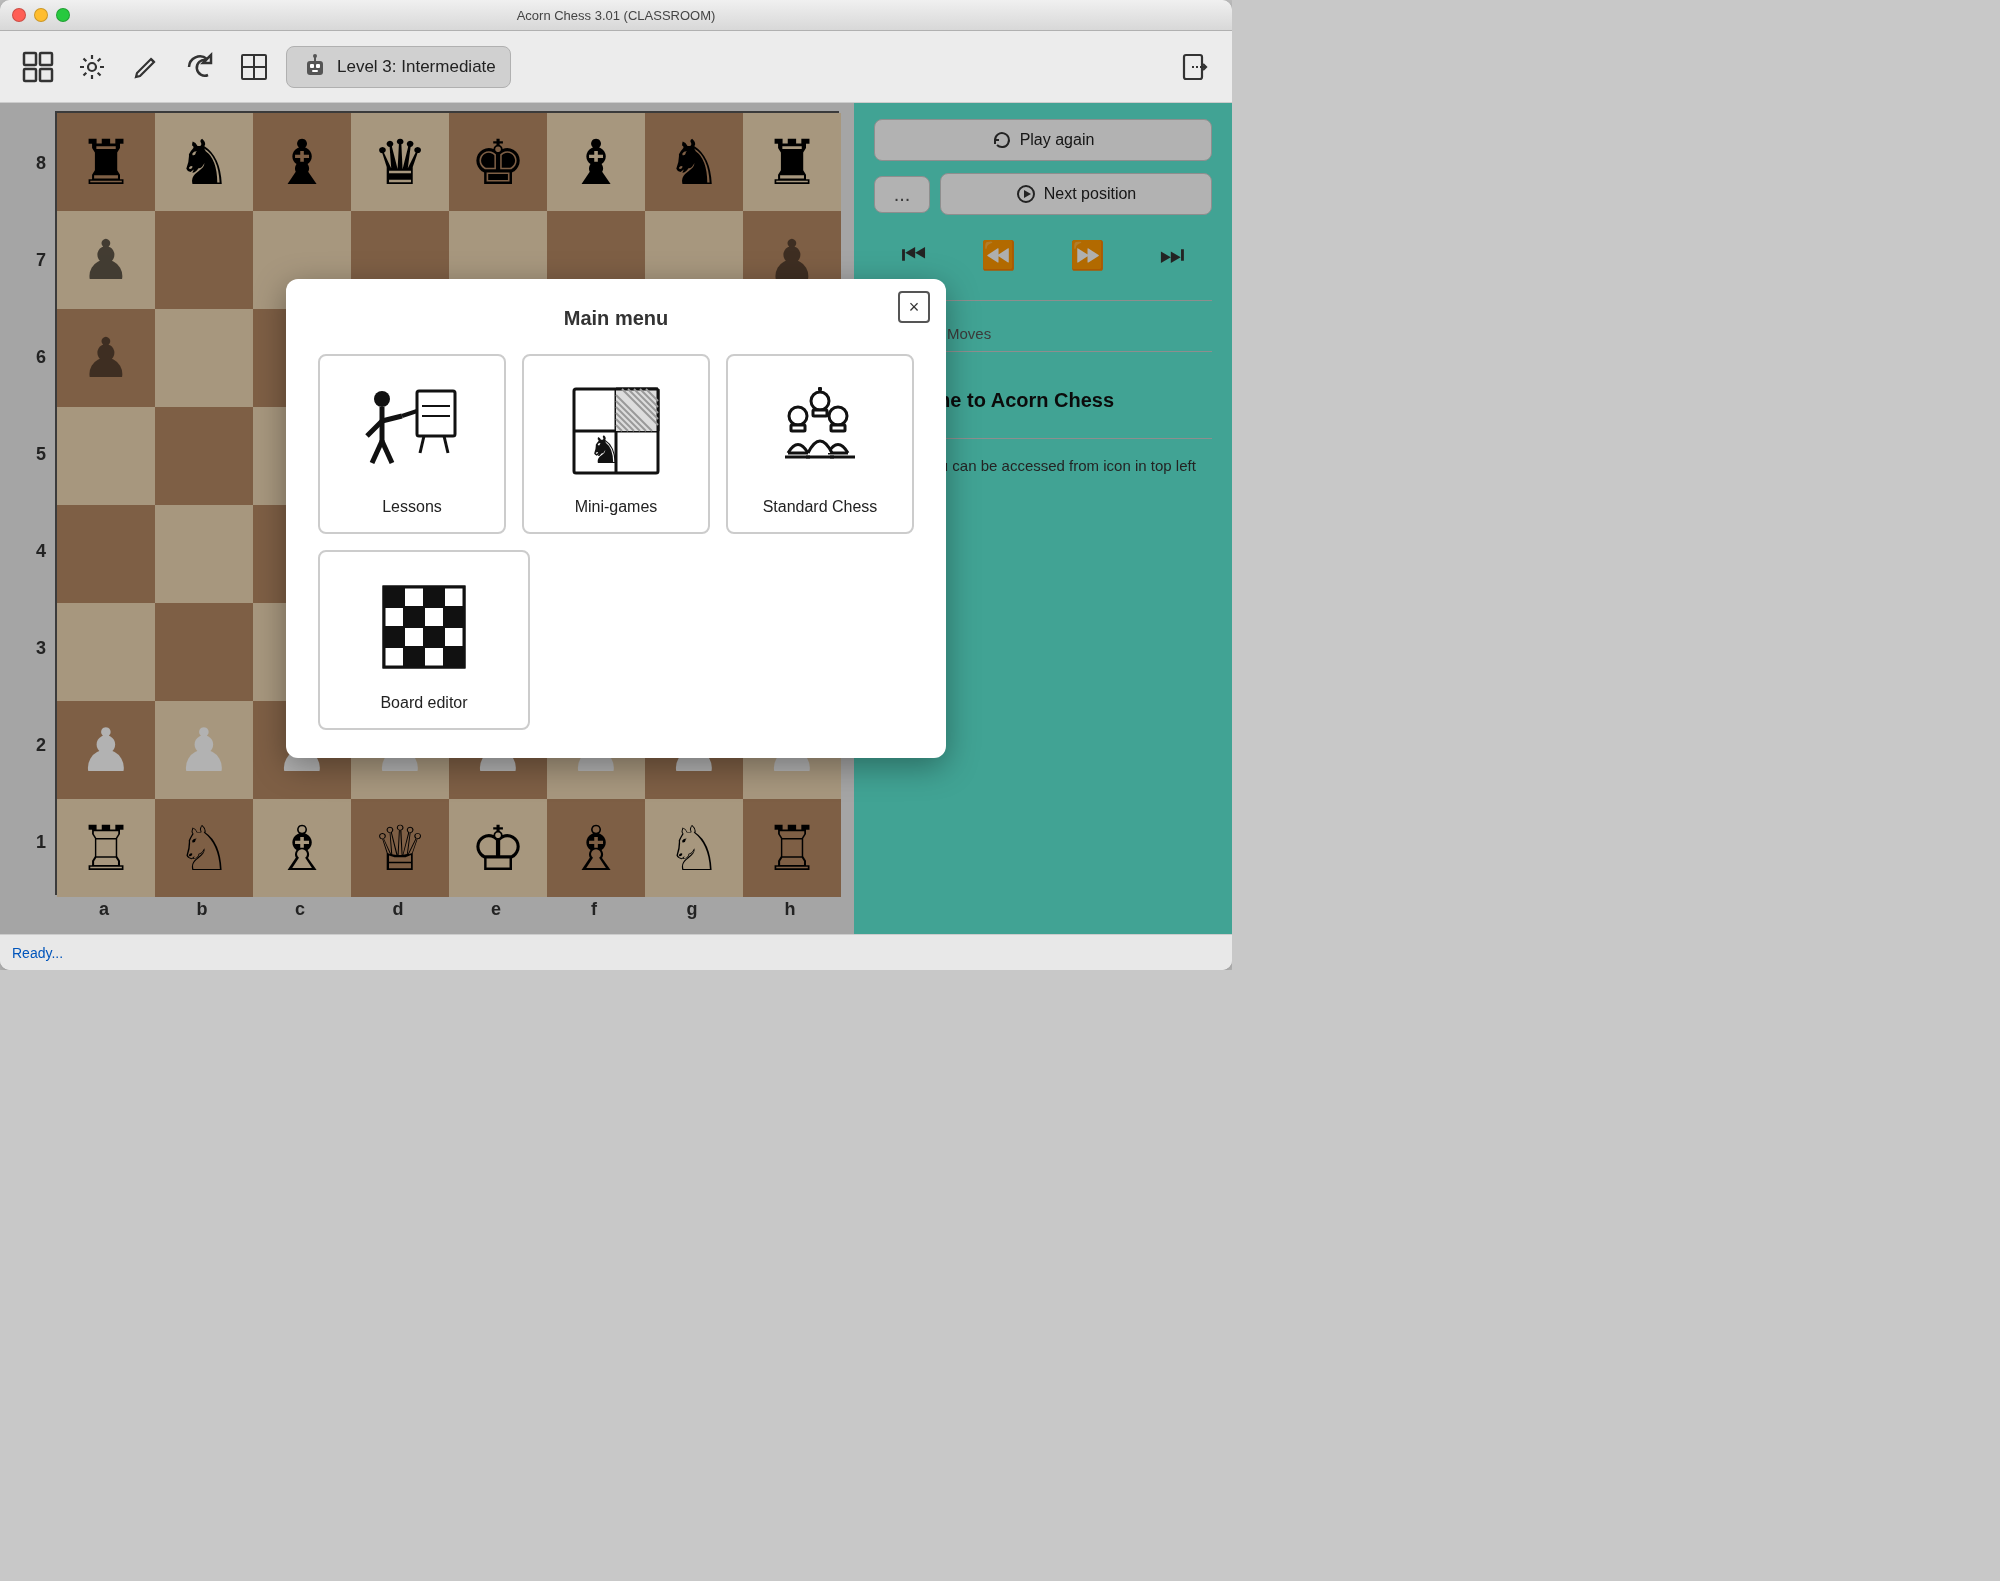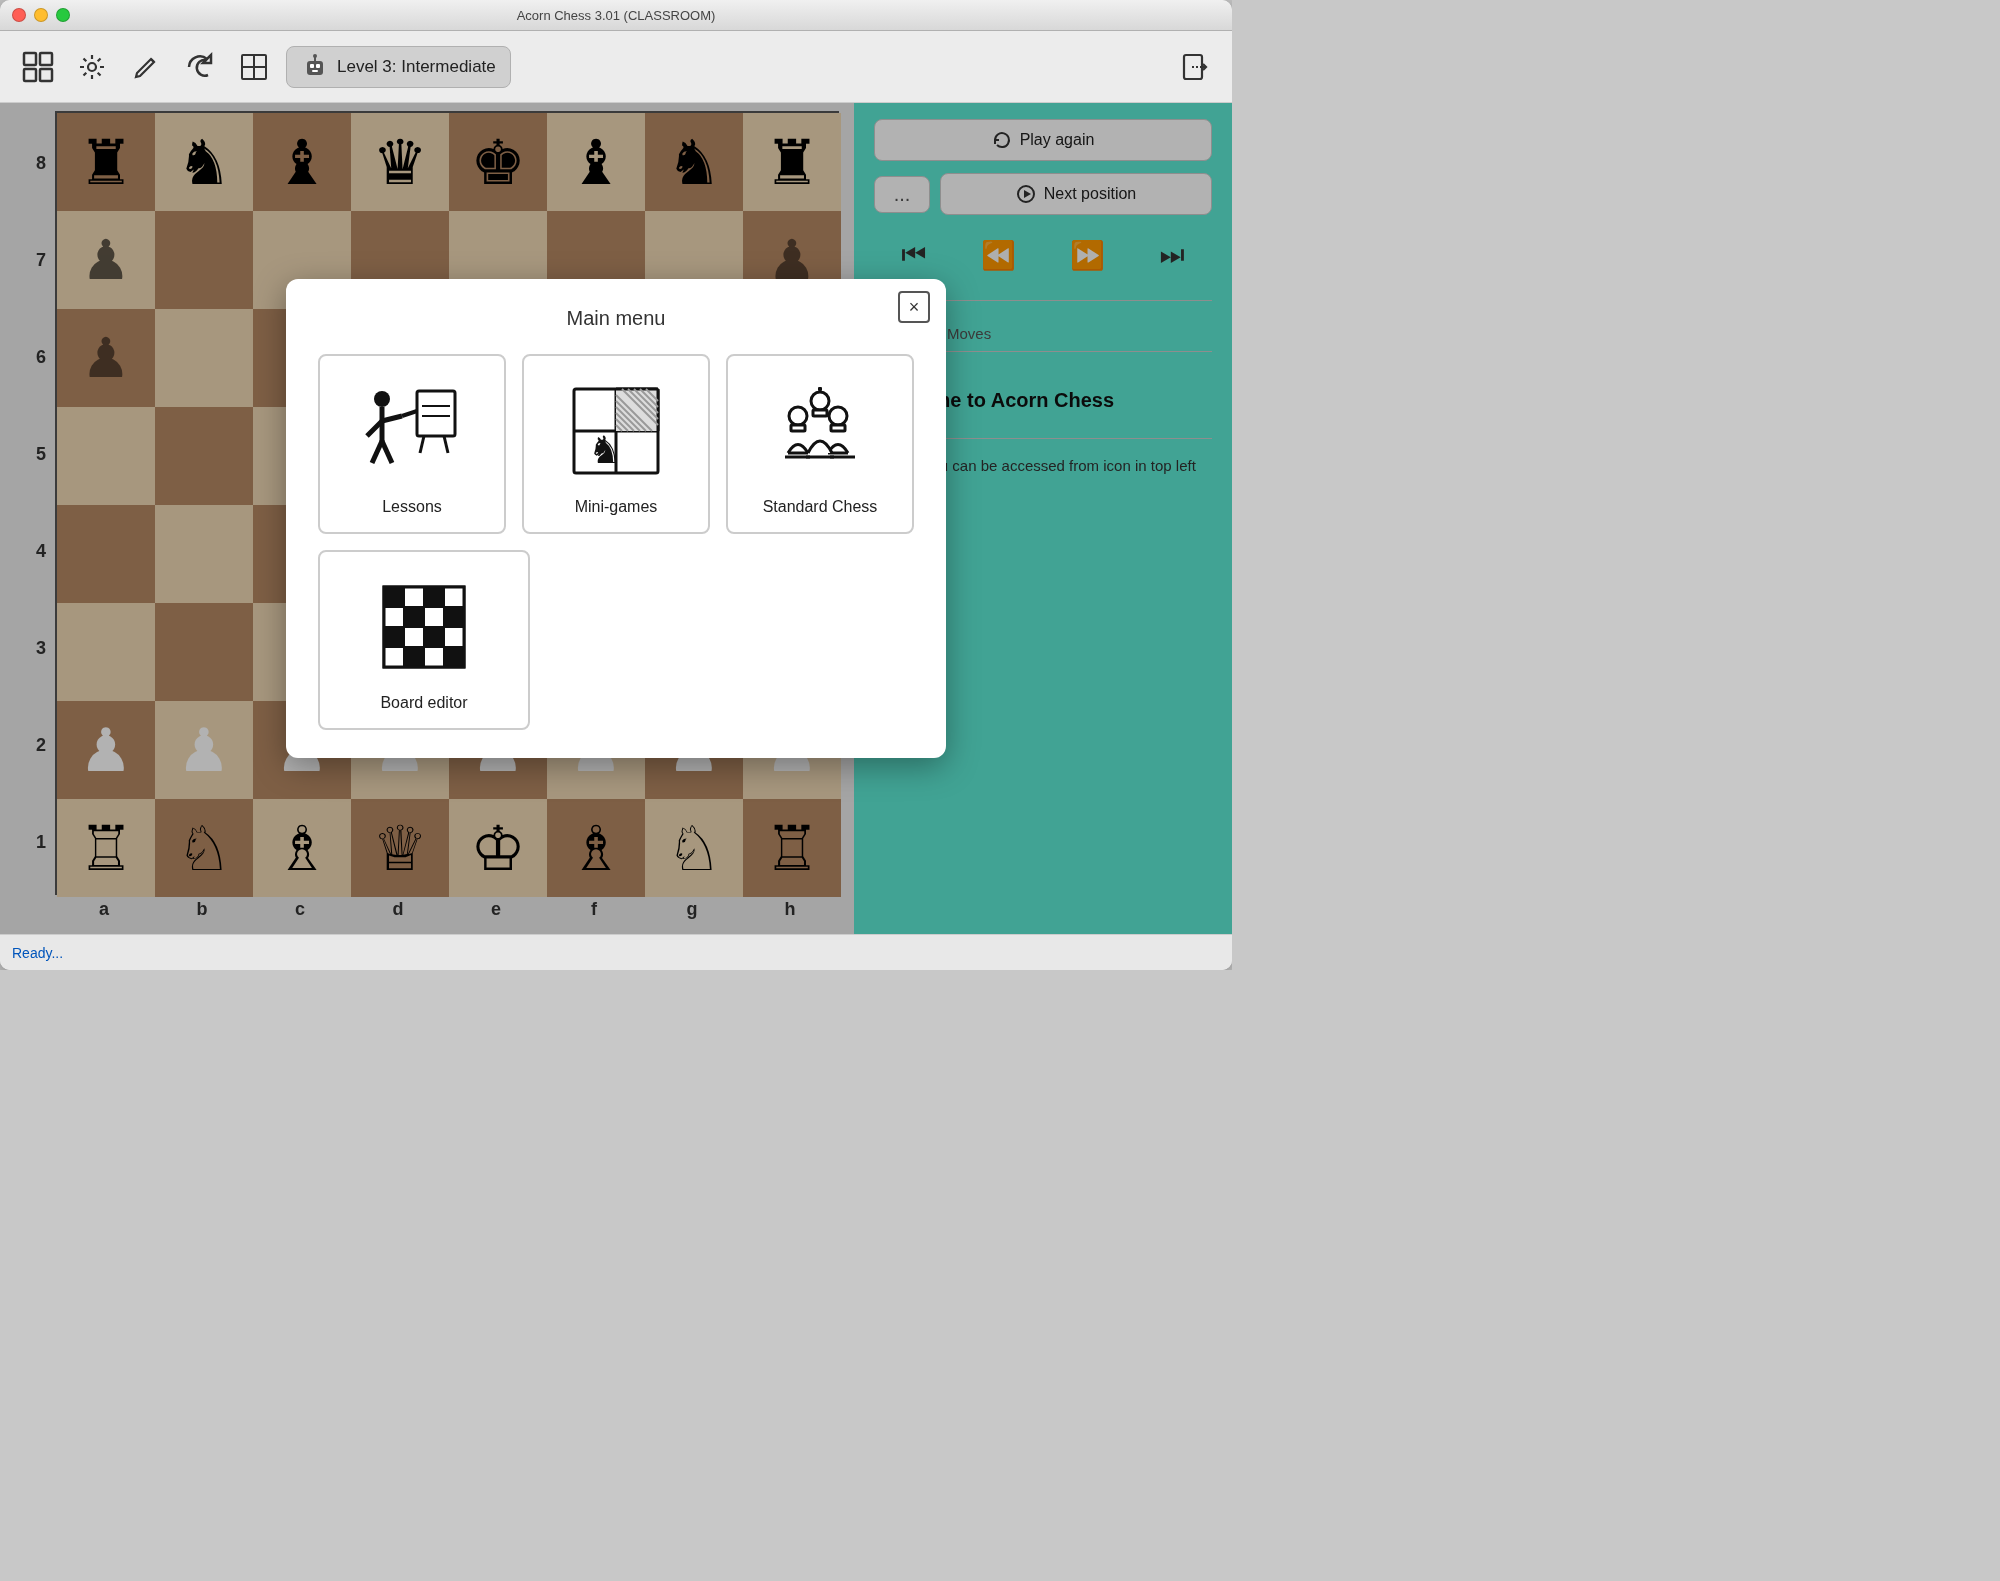--- a/index.html
+++ b/index.html
@@ -310,21 +310,21 @@
       width: 660px;
       box-shadow: 0 8px 32px rgba(0,0,0,0.35);
       position: relative;
     }
 
     .modal-title {
       text-align: center;
       font-size: 20px;
       color: #333;
       margin-bottom: 24px;
-      font-weight: 400;
+      font-weight: 700;
     }
 
     .modal-close {
       position: absolute;
       top: 12px;
       right: 16px;
       width: 32px;
       height: 32px;
       border: 2px solid #555;
       border-radius: 4px;

